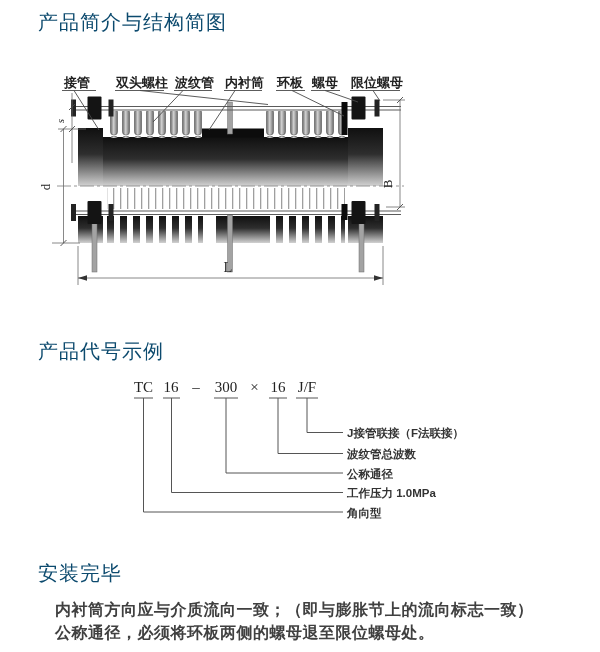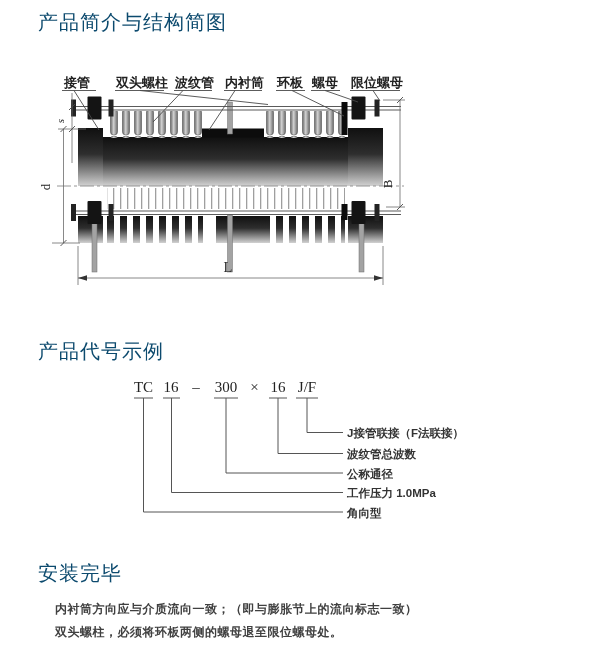--- a/index.html
+++ b/index.html
@@ -9,21 +9,21 @@
   }
   .heading {
     position:absolute; left:38px;
     font-size:20px; font-weight:normal; color:#0c4a6e; letter-spacing:1px;
   }
   #h-intro   { top:9px; }
   #h-code    { top:338px; }
   #h-install { top:560px; }
   .install-text {
     position:absolute; left:55px; top:598px;
-    font-size:12px; font-weight:bold; color:#404040; line-height:23px;
+    font-size:16px; font-weight:bold; color:#404040; line-height:23px;
     letter-spacing:0.5px;
   }
   svg { position:absolute; }
   #diagram-svg { left:40px;  top:63px;  }
   #code-svg    { left:100px; top:372px; }
   .cjk-label { font-family:"Liberation Sans", sans-serif; font-weight:bold; fill:#222222; }
   .dim-text  { font-family:"Liberation Serif","DejaVu Serif", serif; fill:#1d1d1d; }
   .code-part { font-family:"Liberation Serif","DejaVu Serif", serif; fill:#222222; font-size:15px; }
   .expl-text { font-family:"Liberation Sans", sans-serif; font-weight:bold; fill:#333333; font-size:11.5px; }
   .thin  { stroke:#4a4a4a; stroke-width:0.9; fill:none; }
@@ -225,16 +225,16 @@
       <text class="expl-text" x="347" y="477.5">公称通径</text>
       <text class="expl-text" x="347" y="497">工作压力 1.0MPa</text>
       <text class="expl-text" x="347" y="516.5">角向型</text>
     </g>
   </svg>
 
   <div class="heading" id="h-install">安装完毕</div>
 
   <div class="install-text">
     <div>内衬筒方向应与介质流向一致；（即与膨胀节上的流向标志一致）</div>
-    <div>双头螺柱，必须将环板两侧的螺母退至限位螺母处。</div>
+    <div>公称通径，必须将环板两侧的螺母退至限位螺母处。</div>
   </div>
 
 </div>
 
 </body></html>

